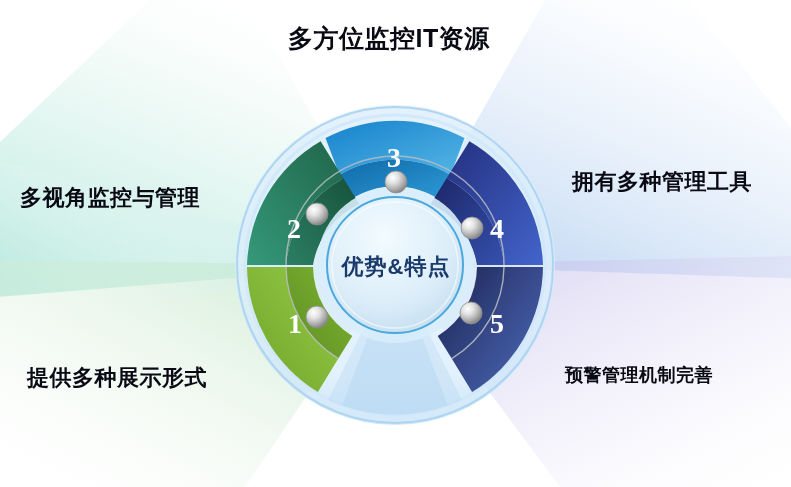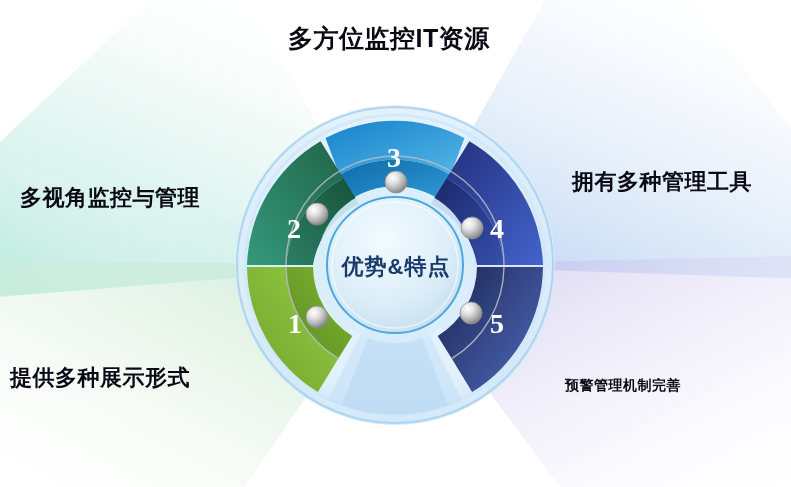--- a/index.html
+++ b/index.html
@@ -15,23 +15,23 @@
   .label{
     position:absolute;
     font-family:"Liberation Sans","DejaVu Sans",sans-serif;
     font-weight:bold;
     color:#0a0a14;
     white-space:nowrap;
     letter-spacing:0.5px;
   }
   #lbl-top{ font-size:25px; left:288px; top:22px; }
   #lbl-left-top{ font-size:22px; left:20px; top:174px;margin-top:9px; }
-  #lbl-left-bottom{ font-size:22px; left:10px; top:363px; }
+  #lbl-left-bottom{ font-size:22px; left:27px; top:363px; }
   #lbl-right-top{ font-size:22px; left:572px; top:167px;text-align:center; }
-  #lbl-right-bottom{ font-size:14px; left:565px; top:363px;margin-top:14px; }
+  #lbl-right-bottom{ font-size:18px; left:565px; top:363px; }
 
   .num{
     font-family:"Liberation Serif","DejaVu Serif",serif;
     font-weight:bold;
     fill:#ffffff;
     font-size:28px;
     text-anchor:middle;
     dominant-baseline:central;
   }
   .center-text{

